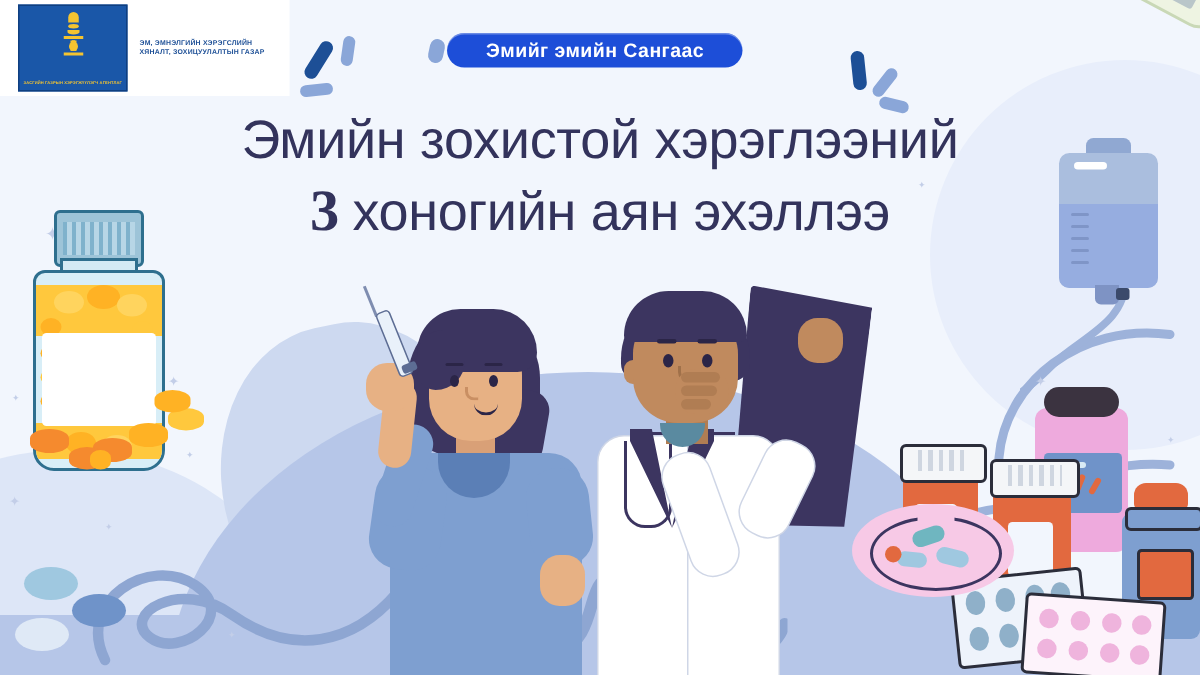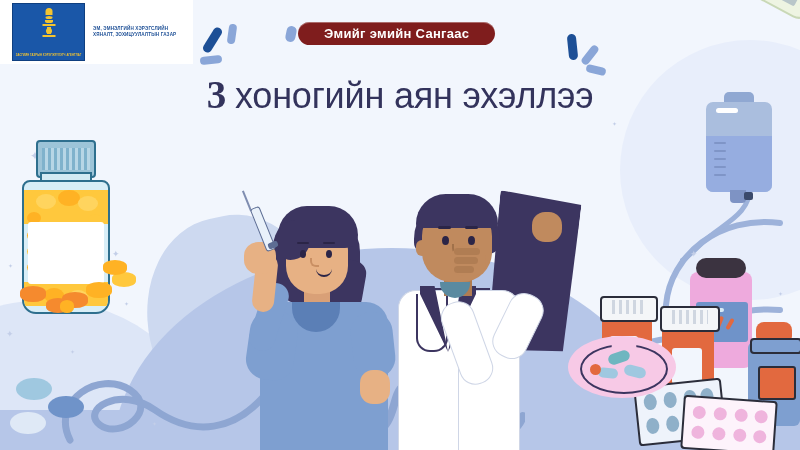--- a/index.html
+++ b/index.html
@@ -83,21 +83,21 @@
     padding:0 2px;
   }
   #logo-text{
     margin-left:8px;color:#1d4f96;font-size:4.6px;line-height:6px;
     font-weight:bold;letter-spacing:.15px;max-width:100px;
   }
 
   
   #badge{
     position:absolute;left:298px;top:22px;
-    background:#7f1d1d;border-radius:14px;
+    background:#1d4ed8;border-radius:14px;
     padding:4px 26px;
     color:#ffffff;font-weight:bold;font-size:13px;
     letter-spacing:.3px;white-space:nowrap;
     box-shadow:0 1px 0 rgba(255,255,255,.35) inset;
   }
 
   
   #title{
     position:absolute;left:0;top:70px;width:800px;
     text-align:center;color:#33335c;
@@ -335,20 +335,21 @@
     </div>
     <div id="logo-text">
       <div>ЭМ, ЭМНЭЛГИЙН ХЭРЭГСЛИЙН</div>
       <div>ХЯНАЛТ, ЗОХИЦУУЛАЛТЫН ГАЗАР</div>
     </div>
   </div>
 
   <div id="badge">Эмийг эмийн Сангаас</div>
 
   <div id="title">
+    <div id="title-l1">Эмийн зохистой хэрэглээний</div>
     <div id="title-l2"><span id="title-num">3</span><span> хоногийн аян эхэллээ</span></div>
   </div>
 
   <div id="pill-bottle">
     <div id="pb-cap"></div>
     <div id="pb-neck"></div>
     <div id="pb-body">
       <div class="pb-fill" id="pb-fill-top"></div>
       <div class="pb-fill" id="pb-fill-bot"></div>
       <div class="pb-pill" style="left:3px;top:30px;width:14px;height:12px;background:#ffb224;"></div>

